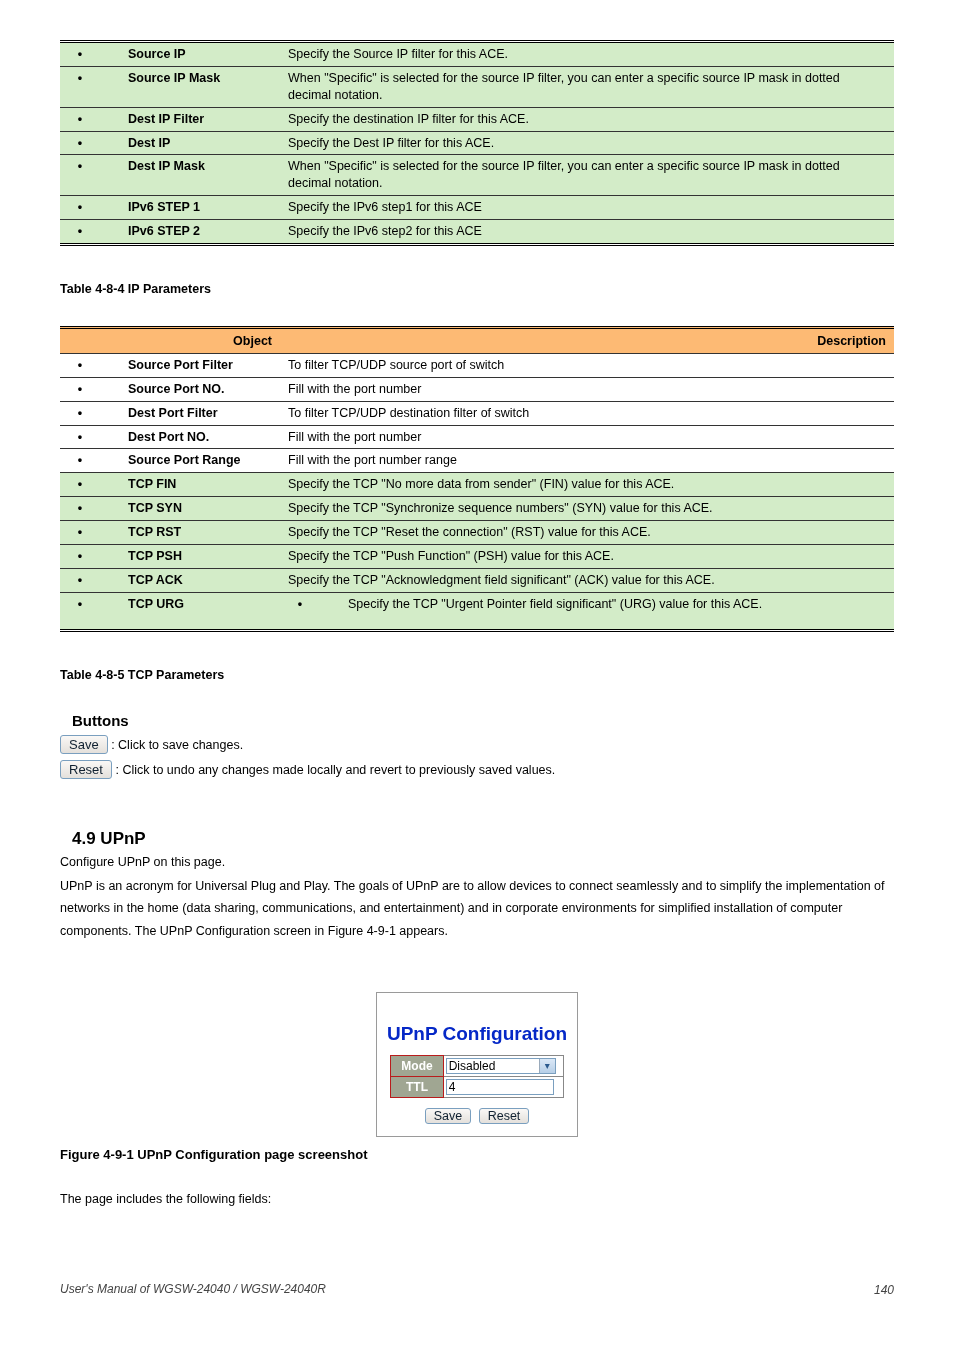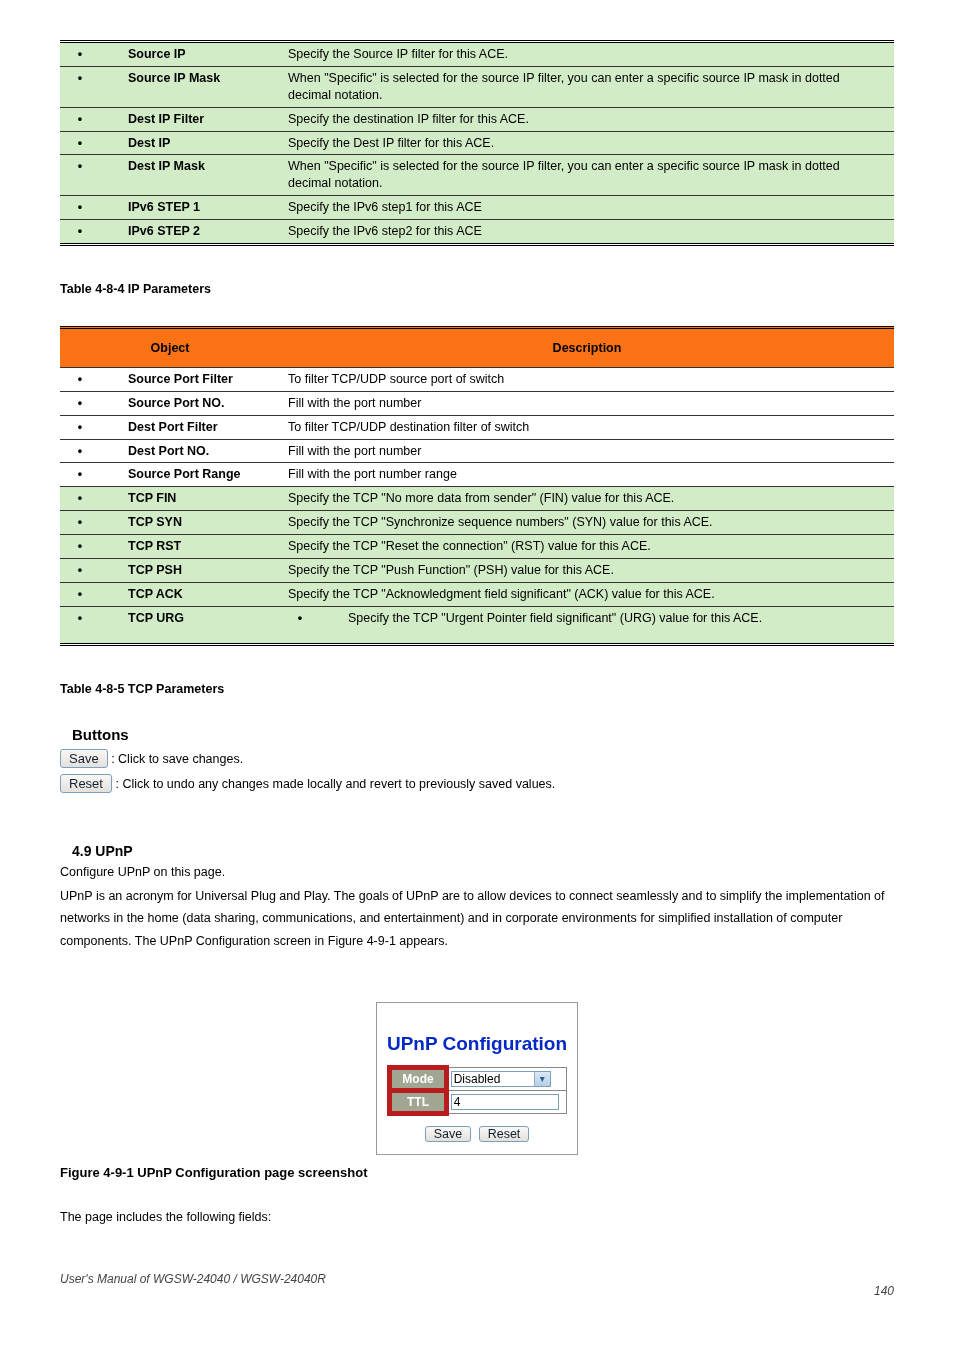--- a/index.html
+++ b/index.html
@@ -14,24 +14,24 @@
   }
   table.data {
     width: 100%;
     border-collapse: collapse;
     border-top: 3px double #000;
     border-bottom: 3px double #000;
     margin-bottom: 36px;
   }
   table.data tr { background: #d3ecc8; }
   table.data th {
-    background: #f97316;
+    background: #fdba74;
     font-weight: bold;
-    text-align: center;
-    padding: 12px 8px;
+    text-align: right;
+    padding: 5px 8px;
     border-bottom: 1px solid #333;
   }
   table.data td {
     padding: 3px 8px 3px 8px;
     border-bottom: 1px solid #333;
     vertical-align: top;
     line-height: 1.35;
   }
   table.data td.col1 { width: 220px; }
   table.data td.col2 { }
@@ -73,37 +73,37 @@
   table.cfg {
     border-collapse: collapse;
     margin: 0 auto 10px auto;
   }
   table.cfg th {
     background: #a0a692;
     color: #fff;
     font-weight: bold;
     font-size: 12px;
     padding: 2px 10px;
-    border: 5px solid #b91c1c;
+    border: 1px solid #b91c1c;
     text-align: center;
   }
   table.cfg td.val {
     border: 1px solid #888;
     padding: 2px;
     text-align: left;
     background: #fff;
     width: 120px;
   }
   .sel {
     display: inline-block;
     border: 1px solid #7a9fbf;
     background: #fff;
     font-size: 12px;
     padding: 0 2px;
-    width: 100px;
+    width: 110px;
     position: relative;
   }
   .sel .arrow {
     position: absolute; right: 0; top: 0; bottom: 0;
     width: 16px;
     background: linear-gradient(#dbe8f7,#b7cfe7);
     border-left: 1px solid #9ab;
     color: #2b5a8e;
     text-align: center;
     font-size: 10px;
@@ -118,26 +118,26 @@
     width: 108px;
     text-align: left;
   }
   .btnrow .btn-img { margin: 0 2px; font-size: 12.5px; padding: 0px 8px; }
   .figcap { font-weight: bold; margin: 10px 0 30px 0; font-size: 13px; }
 
   .caption-row { font-weight: bold; text-align: left; }
 
   .footer {
     position: relative;
-    margin-top: 48px;
+    margin-top: 76px;
     font-size: 12px;
     font-style: italic;
     color: #444;
   }
-  .footer .pg { position: absolute; right: 0; top: 12px; }
+  .footer .pg { position: absolute; right: 0; top: 1px; }
 </style>
 </head>
 <body>
 
 <table class="data">
   <tbody id="tblA">
       <tr>
         <td class="col1">
           <div class="bullet-wrap">
             <span class="b">•</span>
@@ -325,21 +325,21 @@
 <p>
   <span class="btn-img">Save</span>
   <span>: Click to save changes.</span>
 </p>
 
 <p>
   <span class="btn-img">Reset</span>
   <span>: Click to undo any changes made locally and revert to previously saved values.</span>
 </p>
 
-<h2 class="sect" style="font-size:14px;margin-top:50px;">4.9 UPnP</h2>
+<h2 class="sect" style="font-size:17px;margin-top:50px;">4.9 UPnP</h2>
 <p>Configure UPnP on this page.</p>
 <p style="line-height:1.8;">UPnP is an acronym for Universal Plug and Play. The goals of UPnP are to allow devices to connect seamlessly and to simplify the implementation of networks in the home (data sharing, communications, and entertainment) and in corporate environments for simplified installation of computer components. The UPnP Configuration screen in Figure 4-9-1 appears.</p>
 
 <div class="figure-wrap">
   <div class="panel">
     <h3>UPnP Configuration</h3>
     <table class="cfg">
       <tbody>
           <tr>
         <th>Mode</th>

